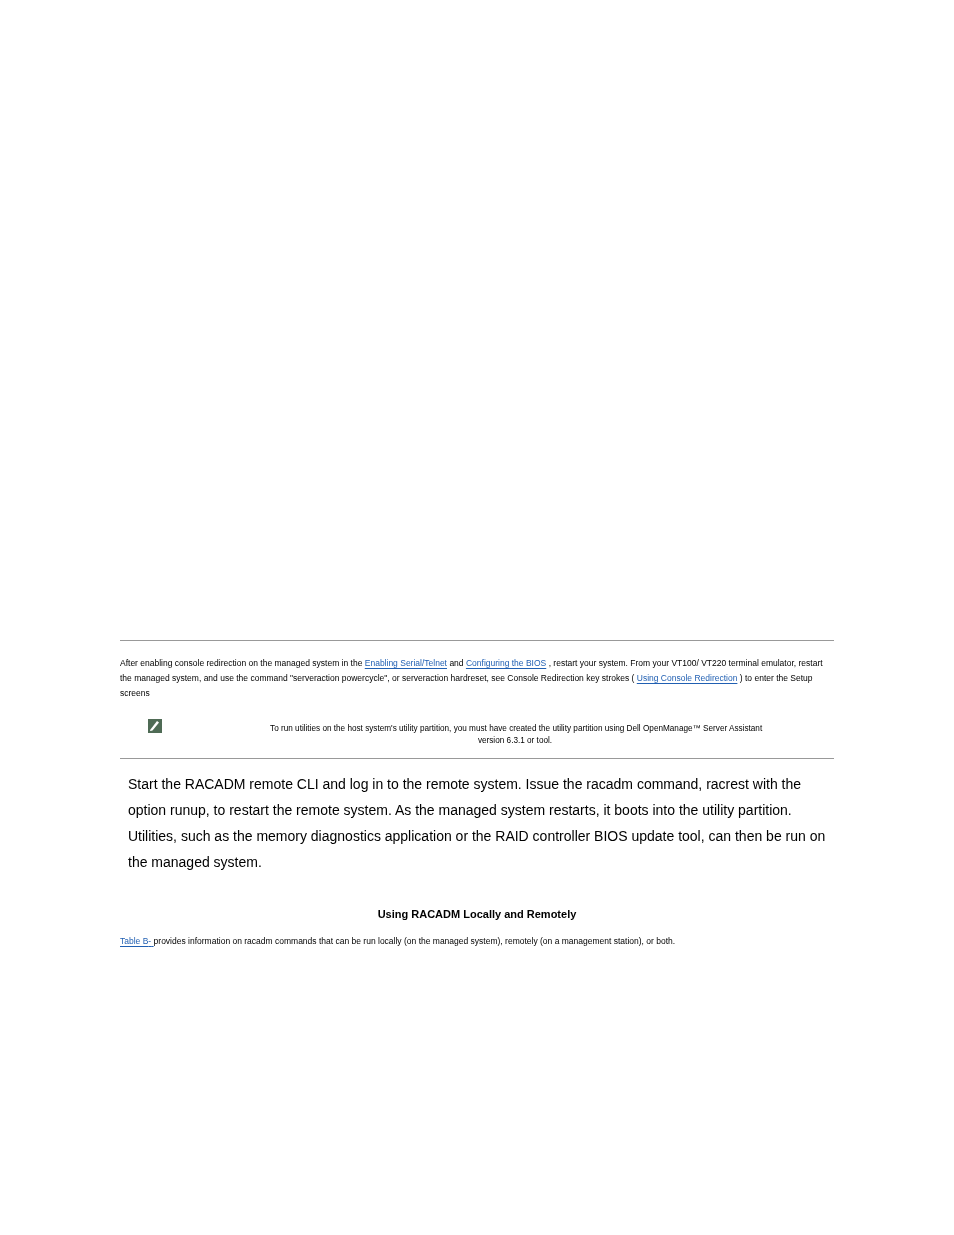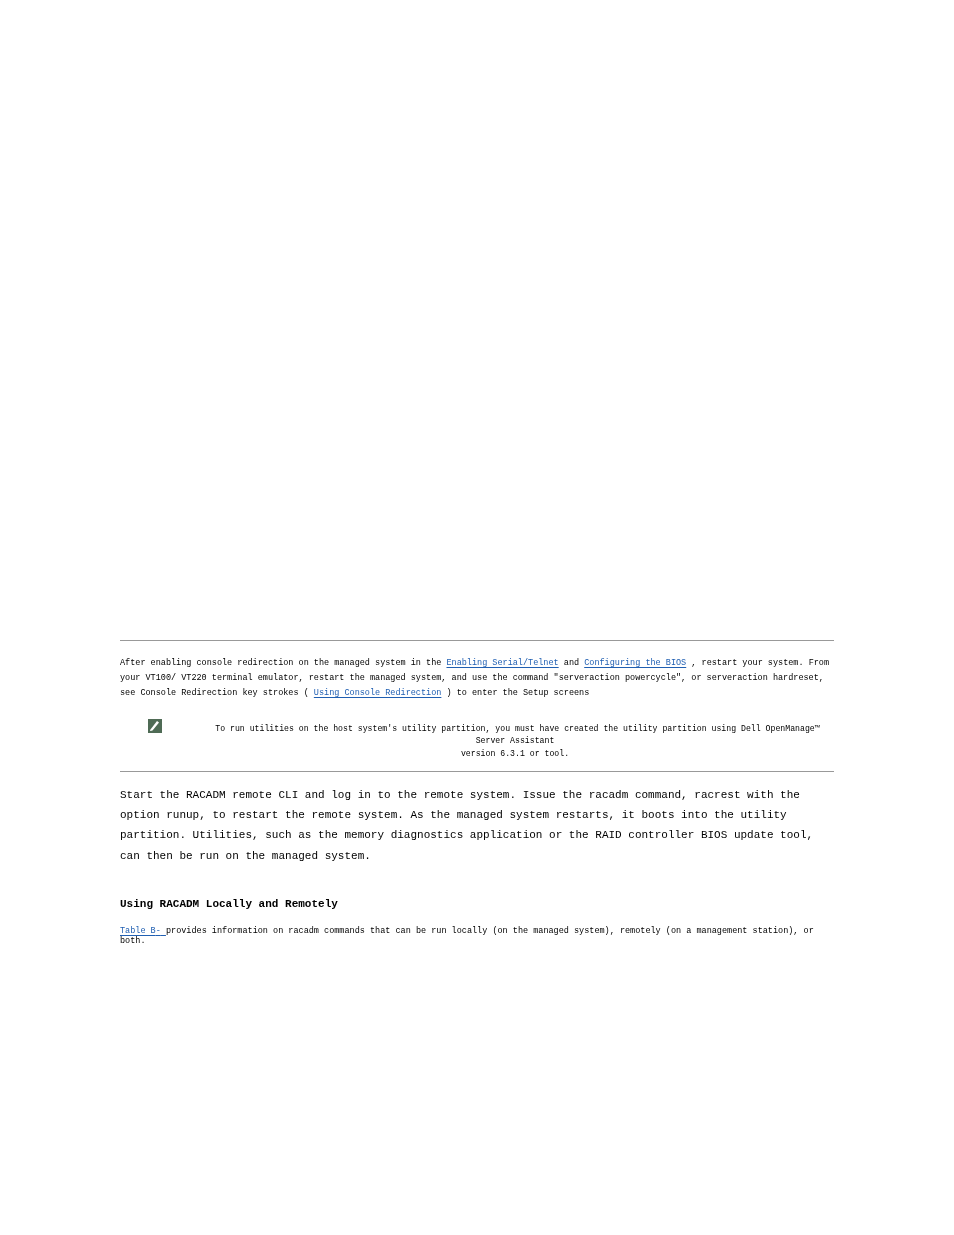--- a/index.html
+++ b/index.html
@@ -7,21 +7,20 @@
     padding: 0;
     width: 954px;
     background: #ffffff;
     font-family: Verdana, Arial, sans-serif;
     color: #000000;
   }
   .page {
     position: relative;
     width: 954px;
     height: 1209px;
-    font-family: Liberation Mono, monospace;
   }
   .content {
     position: absolute;
     left: 120px;
     top: 640px;
     width: 714px;
   }
   .hr-line {
     border: none;
     border-top: 1px solid #999;
@@ -59,28 +58,30 @@
     width: 14px;
     height: 14px;
   }
   .note-icon svg { display:block; }
   .note-text {
     margin-left: 80px;
     padding-right: 4px;
     text-align: center;
   }
   .para2 {
-    font-size: 11px;
+    font-size: 14px;
     line-height: 1.85;
     margin-top: 12px;
+    margin-left: 8px;
   }
   .large-heading {
     font-size: 11px;
     font-weight: bold;
     margin-top: 32px;
+    text-align: center;
   }
   .tablelink {
     font-size: 8.5px;
     margin-top: 16px;
   }
   .regnum {
     display: inline;
   }
 </style>
 </head>

